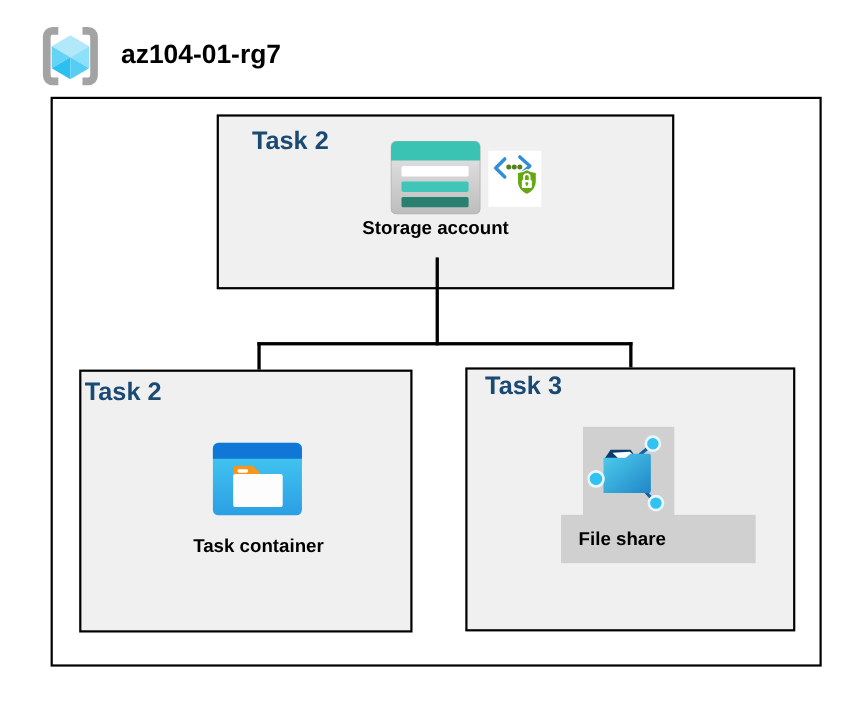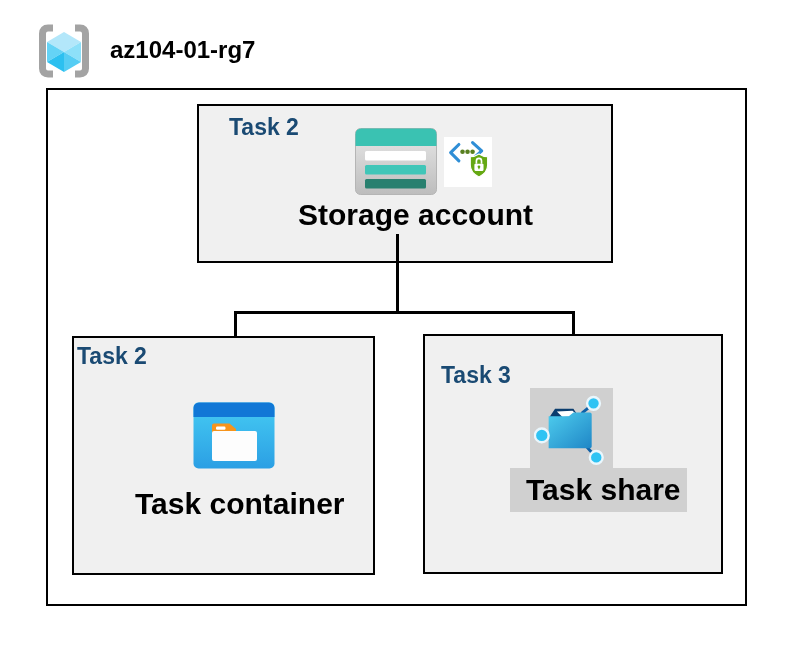--- a/index.html
+++ b/index.html
@@ -22,23 +22,23 @@
     background:#f0f0f0;border:2.5px solid #000;box-sizing:border-box;
   }
   #task1-box{left:197px;top:104px;width:416px;height:159px;}
   #task2-box{left:72px;top:336px;width:303px;height:239px;}
   #task3-box{left:423px;top:334px;width:300px;height:240px;}
   .task-label{
     font-size:23px;font-weight:bold;color:#1a4a73;white-space:nowrap;
   }
   #task1-label{left:229px;top:114px;}
   #task2-label{left:77px;top:343px;}
-  #task3-label{left:441px;top:362px;text-align:right;}
+  #task3-label{left:441px;top:337px;text-align:right;}
   .node-label{
-    font-size:30px;font-weight:bold;color:#000;white-space:nowrap;text-align:center;
+    font-size:17px;font-weight:bold;color:#000;white-space:nowrap;text-align:center;
   }
   #storage-label{left:298px;top:198px;width:196px;}
   #blob-label{left:135px;top:487px;width:200px;}
   #fileshare-band{
     left:510px;top:468px;width:177px;height:44px;background:#d0d0d0;
     display:flex;align-items:center;
   }
   #fileshare-label{padding-left:16px;text-align:left;}
   
   #rg-icon{left:36px;top:21px;}
@@ -157,14 +157,14 @@
 
     <path d="M16 27 h22 l5-4 h18 a2 2 0 0 1 2 2 v35 a2 2 0 0 1 -2 2 h-45 z" fill="url(#fsBody)"></path>
 
     <circle cx="65" cy="13" r="7" fill="#2fc3f3" stroke="#eaf7fd" stroke-width="2.6"></circle>
     <circle cx="8.5" cy="48" r="7.5" fill="#2fc3f3" stroke="#eaf7fd" stroke-width="2.6"></circle>
     <circle cx="68" cy="72" r="7" fill="#2fc3f3" stroke="#eaf7fd" stroke-width="2.6"></circle>
   </svg>
 </div>
 
 <div class="abs node-label" id="fileshare-band">
-  <span id="fileshare-label">Task share</span>
+  <span id="fileshare-label">File share</span>
 </div>
 
 </body></html>

